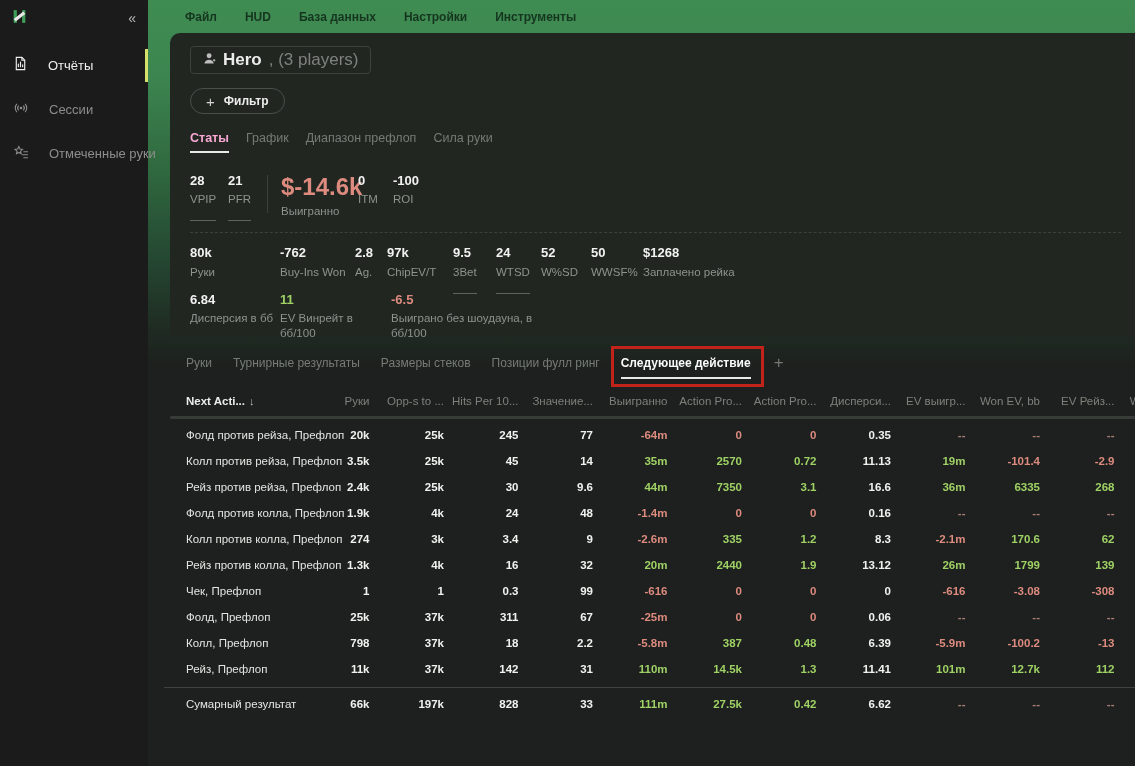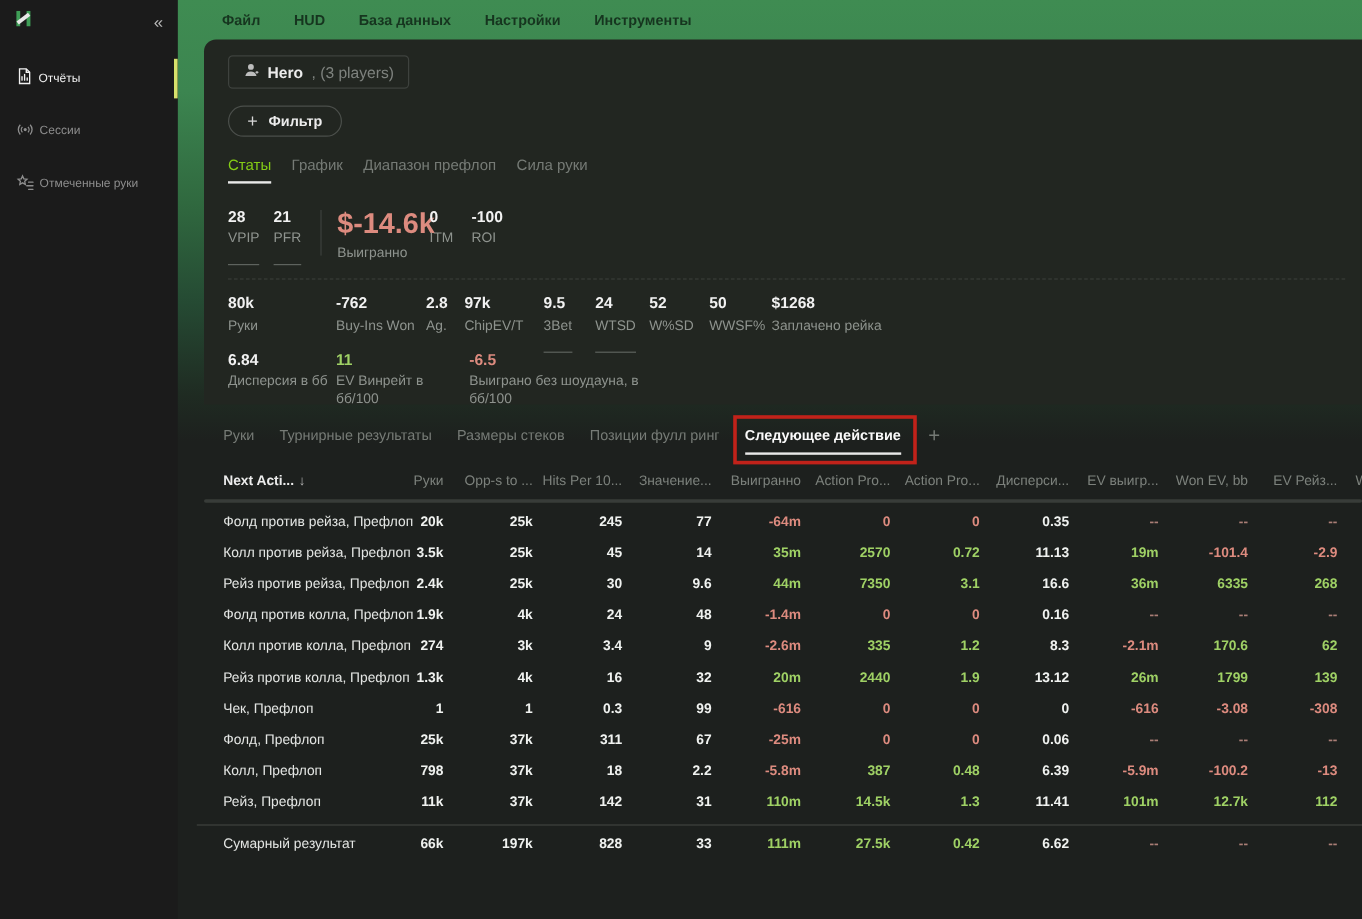--- a/index.html
+++ b/index.html
@@ -9,49 +9,49 @@
     background:#1d201e; color:#e8eae8;
     -webkit-font-smoothing: antialiased;
   }
   .app { display:flex; width:1135px; height:766px; }
 
   
   .sidebar { width:148px; flex:0 0 148px; background:#1b1b1b; position:relative; z-index:3; }
   .sb-head { height:36px; display:flex; align-items:center; justify-content:space-between; padding:0 13px 0 11px; }
   .collapse { color:#b9b9b9; font-size:14px; cursor:pointer; letter-spacing:-1px; }
   .nav { margin-top:7px; }
-  .nav-item { position:relative; height:44px; display:flex; align-items:center; gap:4px; padding-left:13px;
-              color:#8d8d8d; font-size:10px; cursor:pointer; white-space:nowrap; }
+  .nav-item { position:relative; height:44px; display:flex; align-items:center; gap:20px; padding-left:13px;
+              color:#8d8d8d; font-size:13px; cursor:pointer; white-space:nowrap; }
   .nav-item svg { flex:0 0 auto; }
   .nav-item.active { color:#f1f1f1; }
   .nav-item.active::after { content:""; position:absolute; right:0; top:6px; height:33px; width:3px; background:#d6e16b; }
 
   
   .main { flex:1; position:relative; min-width:0;
     background: linear-gradient(180deg,#3f8c52 0%, #3c8550 10%, #30693f 22%, #254a33 33%, #1f2b22 43%, #1d201e 48%, #1d201e 100%);
   }
   .menubar { height:33px; display:flex; align-items:center; padding-left:37px; gap:28px;
              color:#16351f; font-size:12px; font-weight:700; }
   .menubar span { cursor:pointer; }
 
   
   .panel { margin-left:22px; height:304px; background:#222621; border-top-left-radius:10px;
            padding:13px 14px 0 20px; overflow:hidden; }
   .chip { display:inline-flex; align-items:center; gap:7px; height:28px; padding:0 12px;
-          border:1px solid #3e423e; border-radius:4px; color:#ececec; font-size:13px; font-weight:700; cursor:pointer; }
+          border:1px solid #3e423e; border-radius:4px; color:#ececec; font-size:17px; font-weight:700; cursor:pointer; }
   .chip .dim { color:#7e827e; font-weight:400; }
   .chip svg { color:#bdbdbd; }
   .filter-btn { display:flex; align-items:center; gap:9px; width:max-content; height:26px; padding:0 15px;
           border:1px solid #4b4f4b; border-radius:14px; color:#ececec; font-size:12px; font-weight:700;
           margin-top:14px; cursor:pointer; }
   .filter-btn .plus { font-size:15px; font-weight:400; color:#d6d6d6; }
 
   .vtabs { display:flex; gap:17px; margin-top:17px; font-size:12.5px; }
   .vtab { position:relative; color:#767b76; cursor:pointer; padding-bottom:8px; }
-  .vtab.active { color:#84cc16; font-weight:400; }
+  .vtab.active { color:#f9a8d4; font-weight:700; }
   .vtab.active::after { content:""; position:absolute; left:0; right:0; bottom:0; height:2px; background:#e9e9e9; }
 
   .srow { display:flex; align-items:flex-start; }
   .r1 { margin-top:8px; }
   .stat { flex:0 0 auto; }
   .s-val { color:#f2f2f2; font-size:13px; font-weight:700; line-height:1.1; }
   .v-lg { font-size:27px; font-weight:400; letter-spacing:0.5px; }
   .v-md { font-size:24px; font-weight:700;text-align:right; }
   .s-label { color:#8e938e; font-size:11.5px; font-weight:400; margin-top:4px; line-height:1.3; }
   .s-label .u { border-bottom:1px solid #5e635e; padding-bottom:15px; }

